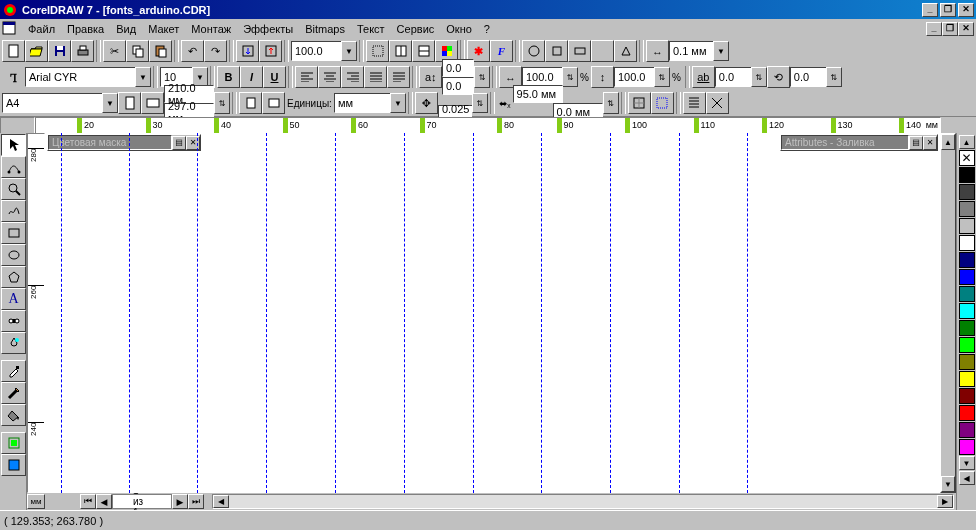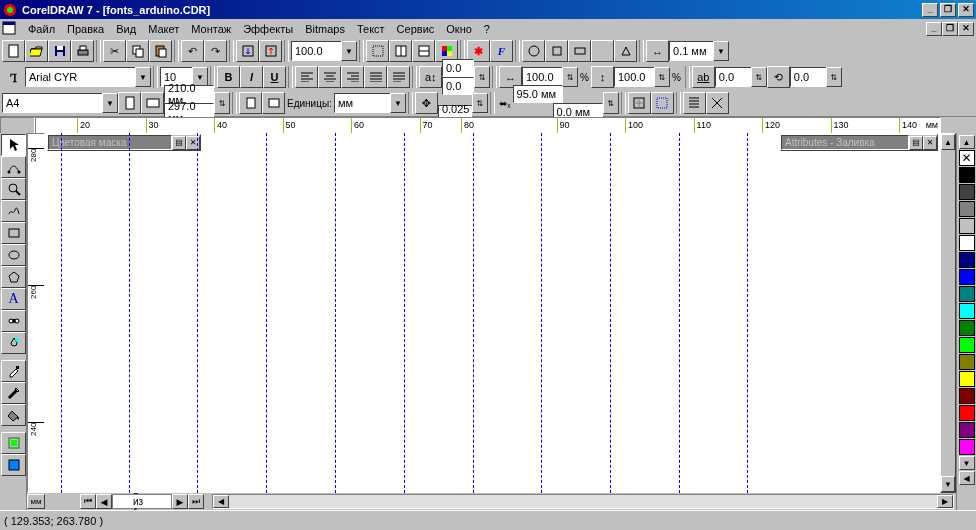--- a/index.html
+++ b/index.html
@@ -30,21 +30,21 @@
 .tcombo .tfield { border-right:0; }
 .dropbtn { width:16px; height:20px; background:#c0c0c0; border:1px solid; border-color:#fff #404040 #404040 #fff; display:flex; align-items:center; justify-content:center; font-size:8px; }
 .dualfield { height:22px; display:flex; flex-direction:column; justify-content:center; flex-shrink:0; }
 .dualfield .tfield { height:11px; font-size:9px; }
 .smalllabel { font-size:10px; padding:0 2px; }
 
 
 .hruler-wrap { display:flex; background:#c0c0c0; height:17px; }
 .hruler-corner { width:35px; border:1px solid; border-color:#808080 #fff #fff #808080; }
 .hruler { flex:1; background:#fff; border:1px solid; border-color:#808080 #fff #fff #808080; position:relative; overflow:hidden; margin-right:35px; }
-.hruler .tick { position:absolute; top:0; height:100%; border-left:1px solid #84cc16; font-size:9px; padding-left:2px; padding-top:2px; }
+.hruler .tick { position:absolute; top:0; height:100%; border-left:5px solid #84cc16; font-size:9px; padding-left:2px; padding-top:2px; }
 .hruler .unit { position:absolute; right:2px; top:2px; font-size:9px; }
 
 
 .mainarea { display:flex; position:absolute; top:133px; left:0; right:0; bottom:20px; }
 .toolbox { width:27px; background:#c0c0c0; display:flex; flex-direction:column; padding:1px; gap:0; border-right:1px solid #808080; }
 .toolbox .tbtn { width:25px; height:22px; }
 .toolbox .tbtn.active { border-color:#404040 #fff #fff #404040; background:#fff; }
 
 .docarea { flex:1; display:flex; flex-direction:column; position:relative; }
 .docbody { flex:1; display:flex; position:relative; }
@@ -477,21 +477,21 @@
 <div class="hruler-wrap">
   <div class="hruler-corner"></div>
   <div class="hruler" id="hruler">
     <span class="unit">мм</span>
   <div class="tick" style="left: 41.1px;">20</div>
       <div class="tick" style="left: 109.6px;">30</div>
       <div class="tick" style="left: 178.1px;">40</div>
       <div class="tick" style="left: 246.6px;">50</div>
       <div class="tick" style="left: 315.1px;">60</div>
       <div class="tick" style="left: 383.6px;">70</div>
-      <div class="tick" style="left: 425px;">80</div>
+      <div class="tick" style="left: 461px;">80</div>
       <div class="tick" style="left: 520.6px;">90</div>
       <div class="tick" style="left: 589.1px;">100</div>
       <div class="tick" style="left: 657.6px;">110</div>
       <div class="tick" style="left: 726.1px;">120</div>
       <div class="tick" style="left: 794.6px;">130</div>
       <div class="tick" style="left: 863.1px;">140</div>
     </div>
 </div>
 
 <div class="mainarea">

